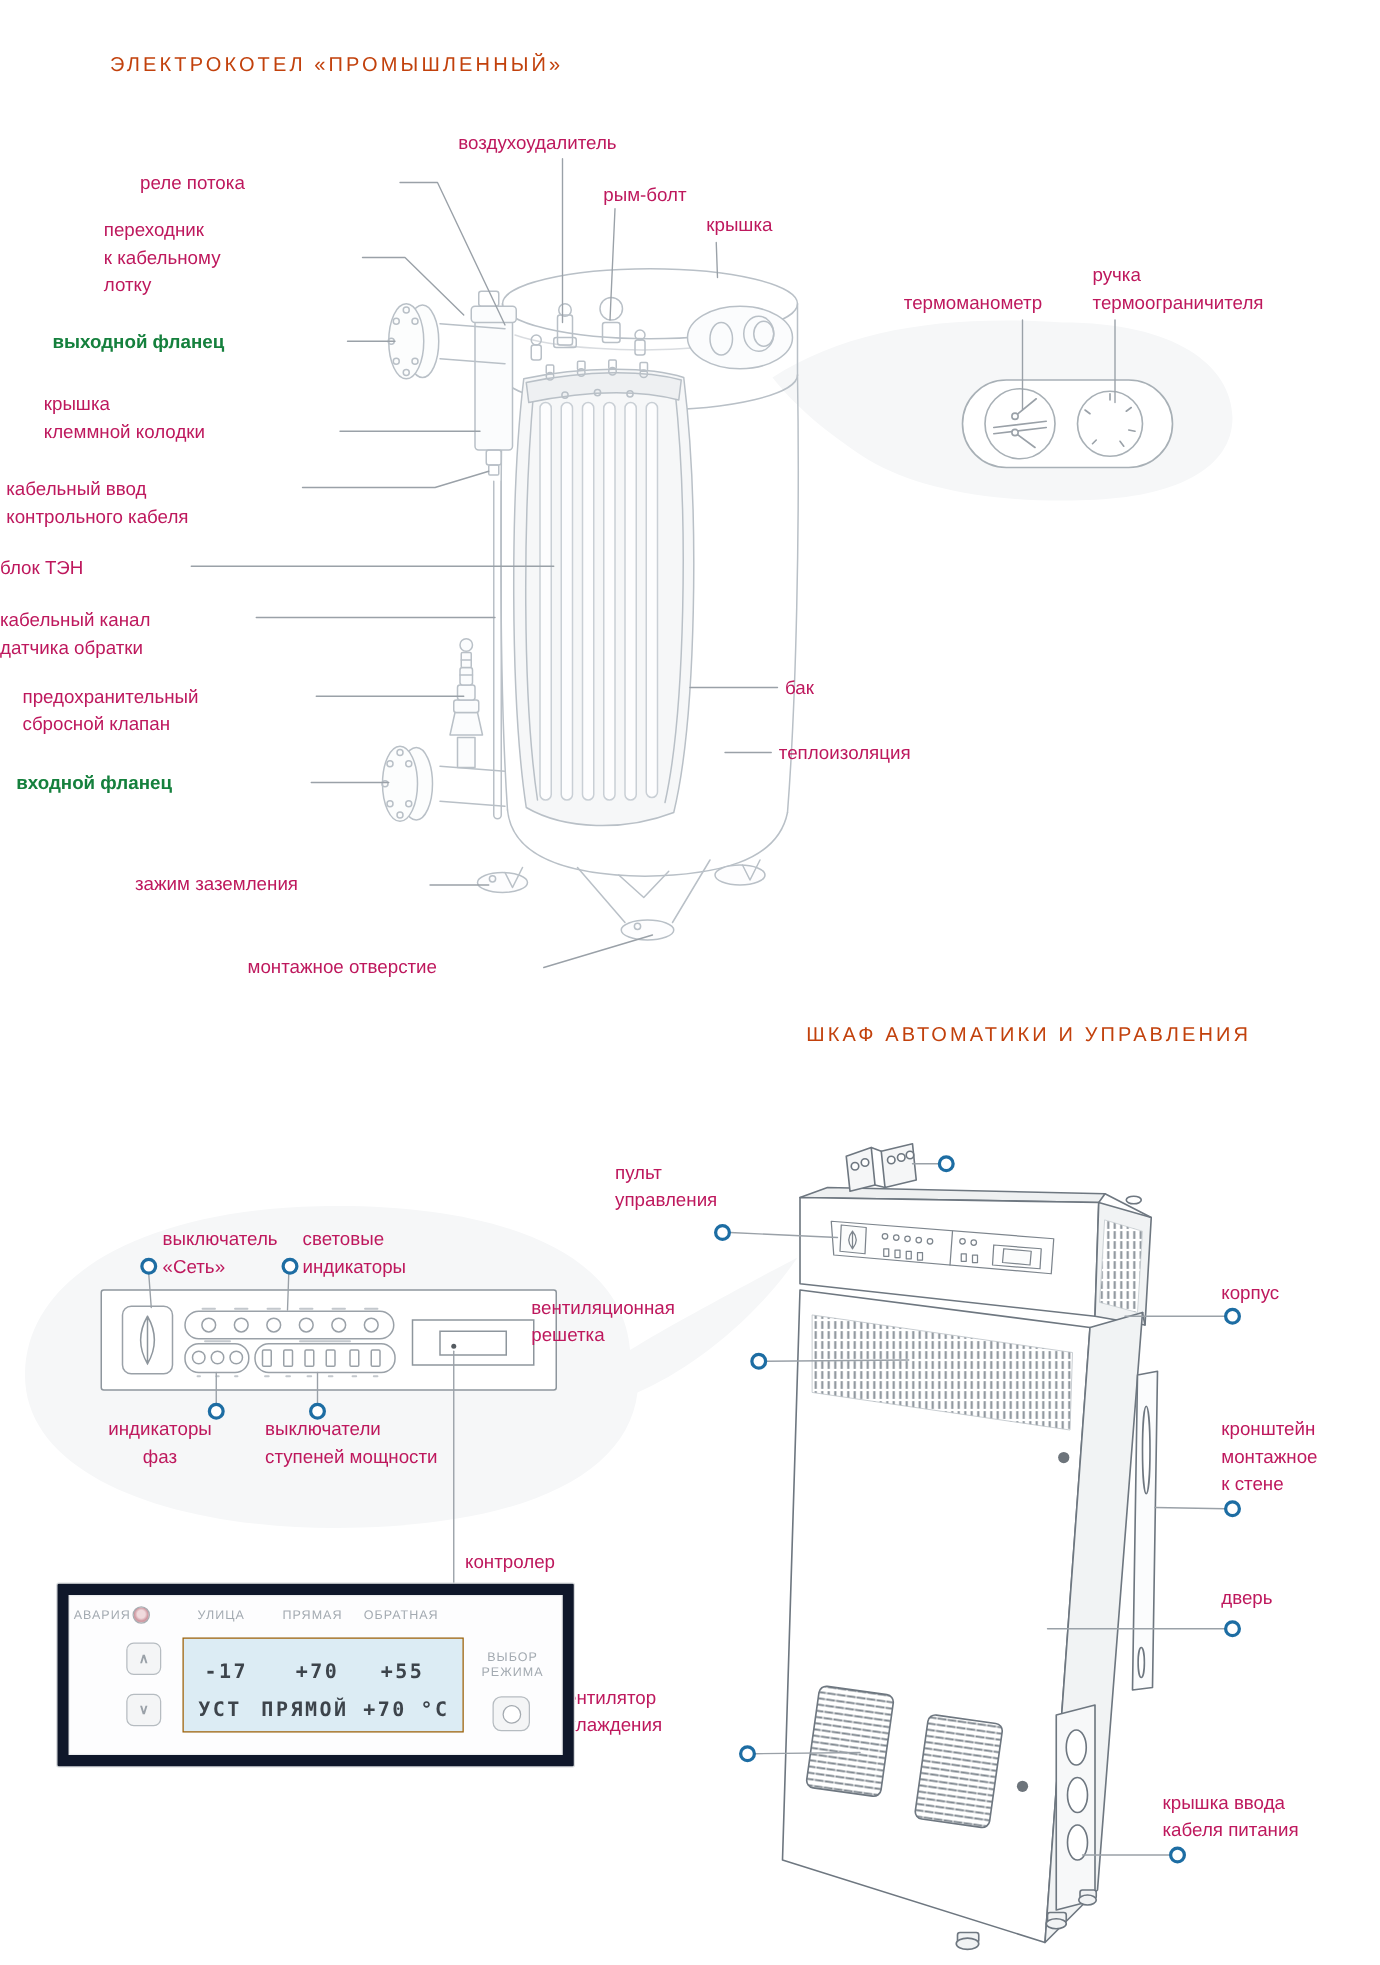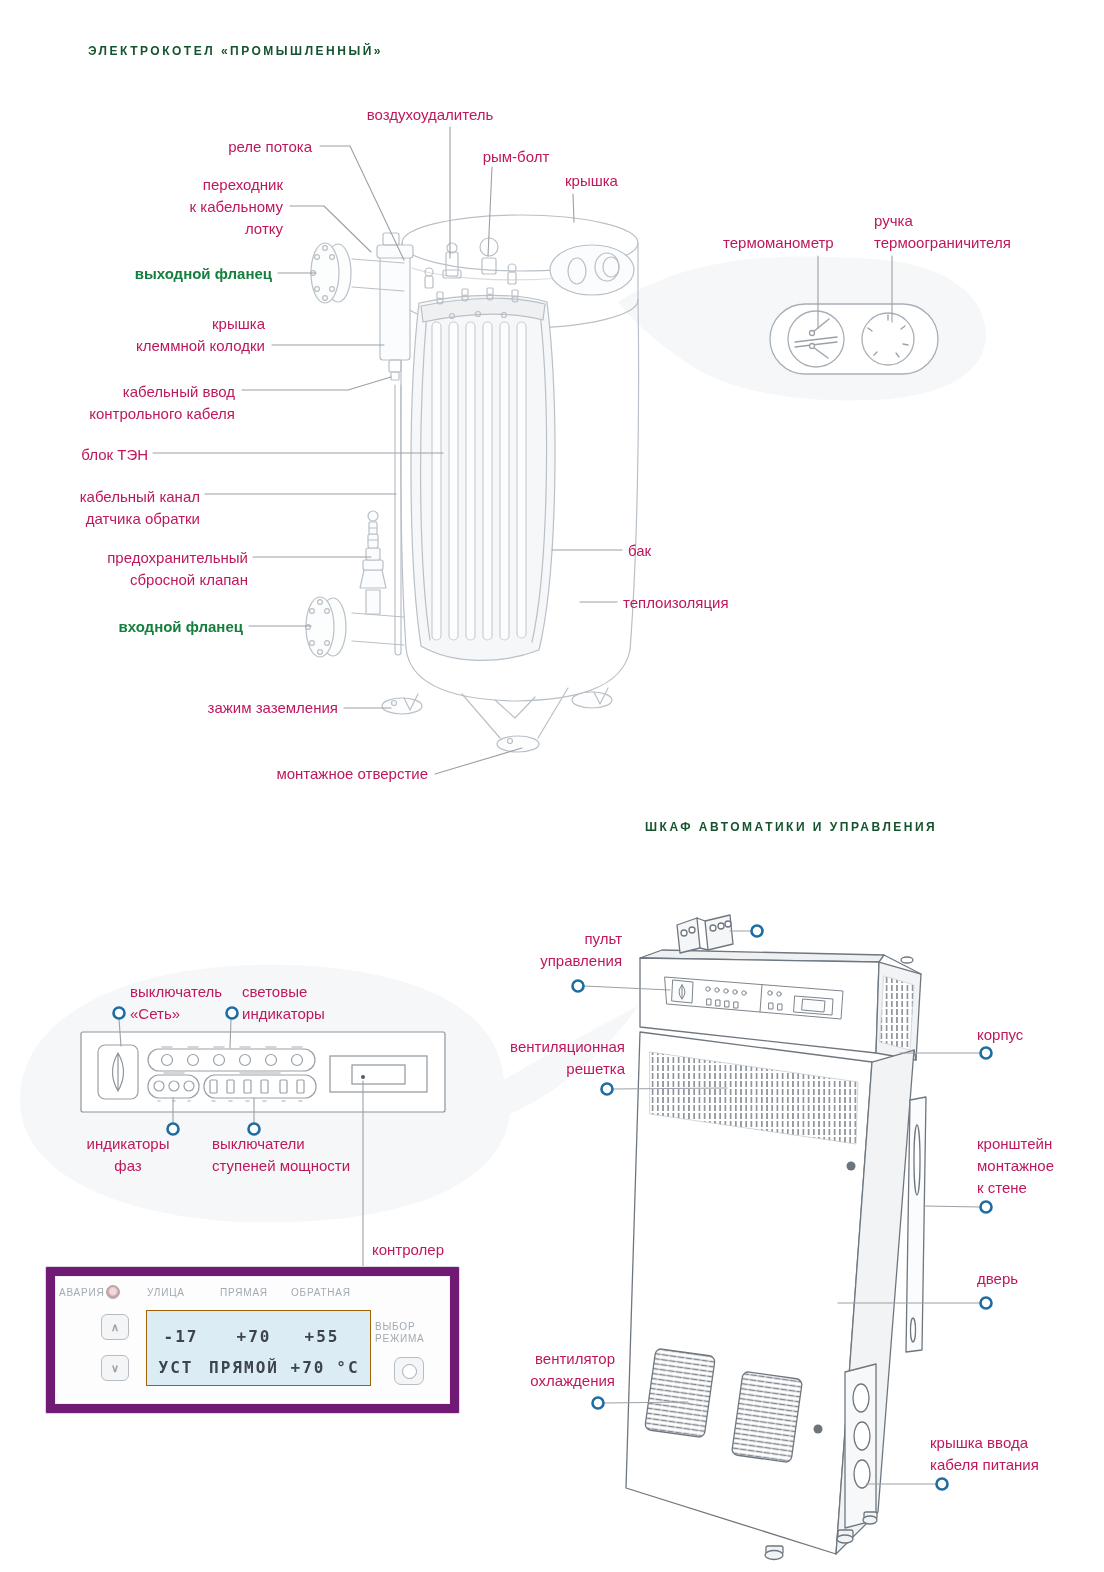--- a/index.html
+++ b/index.html
@@ -1,30 +1,30 @@
 <!DOCTYPE html>
 <html><head>
 <meta charset="utf-8">
 <style>
   html,body{margin:0;padding:0;background:#ffffff}
   .stage{position:relative;width:1104px;height:1572px;background:#fff;
          font-family:"Liberation Sans",sans-serif;overflow:hidden}
   svg.art{position:absolute;left:0;top:0}
-  .ttl{position:absolute;font-size:12px;font-weight:700;letter-spacing:2.5px;
-       color:#14532d;white-space:nowrap}
+  .ttl{position:absolute;font-size:16px;font-weight:400;letter-spacing:2.5px;
+       color:#c2410c;white-space:nowrap}
   .lb{position:absolute;font-size:15px;line-height:22px;color:#be185d;white-space:nowrap}
-  .lb.r{text-align:right}.lb.c{text-align:center}
+  .lb.r{}.lb.c{text-align:center}
   .lb.b{color:#15803d;font-weight:700}
   .lb span{display:block}
-  .ctrl{position:absolute;background:#701a75;border:1px solid #d9dcde;border-radius:2px}
+  .ctrl{position:absolute;background:#0f172a;border:1px solid #d9dcde;border-radius:2px}
   .ctrl-in{position:absolute;left:9px;top:9px;right:9px;bottom:9px;background:#fdfdfe;
            border:1px solid #eceef0}
   .mc{position:absolute;font-size:10px;letter-spacing:.8px;color:#a3aab1;
       line-height:12px;white-space:nowrap}
-  .mc.ctr{text-align:left}
+  .mc.ctr{text-align:center}
   .led{position:absolute;width:12px;height:12px;border-radius:50%;border:1px solid #a7adb2;
        background:radial-gradient(circle at 50% 45%, #f0dadd 0 35%, #cf98a1 60%, #e3bfc5 100%)}
   .btn{position:absolute;width:26px;height:24px;border:1.5px solid #b6bcc1;border-radius:6px;
        background:#f4f5f6;display:flex;align-items:center;justify-content:center}
   .chev{font-size:11px;color:#9aa1a8;font-weight:700;line-height:1}
   .btn.mode{width:28px;height:26px;border-radius:7px}
   .ring{width:13px;height:13px;border:1.5px solid #a4aab0;border-radius:50%;background:#fff}
   .lcd{position:absolute;background:#dcecf4;border:1px solid #a16207}
   .lv{position:absolute;font-family:"DejaVu Sans Mono",monospace;font-weight:700;
       font-size:16px;letter-spacing:2px;color:#3d444b;text-align:center;white-space:nowrap}

